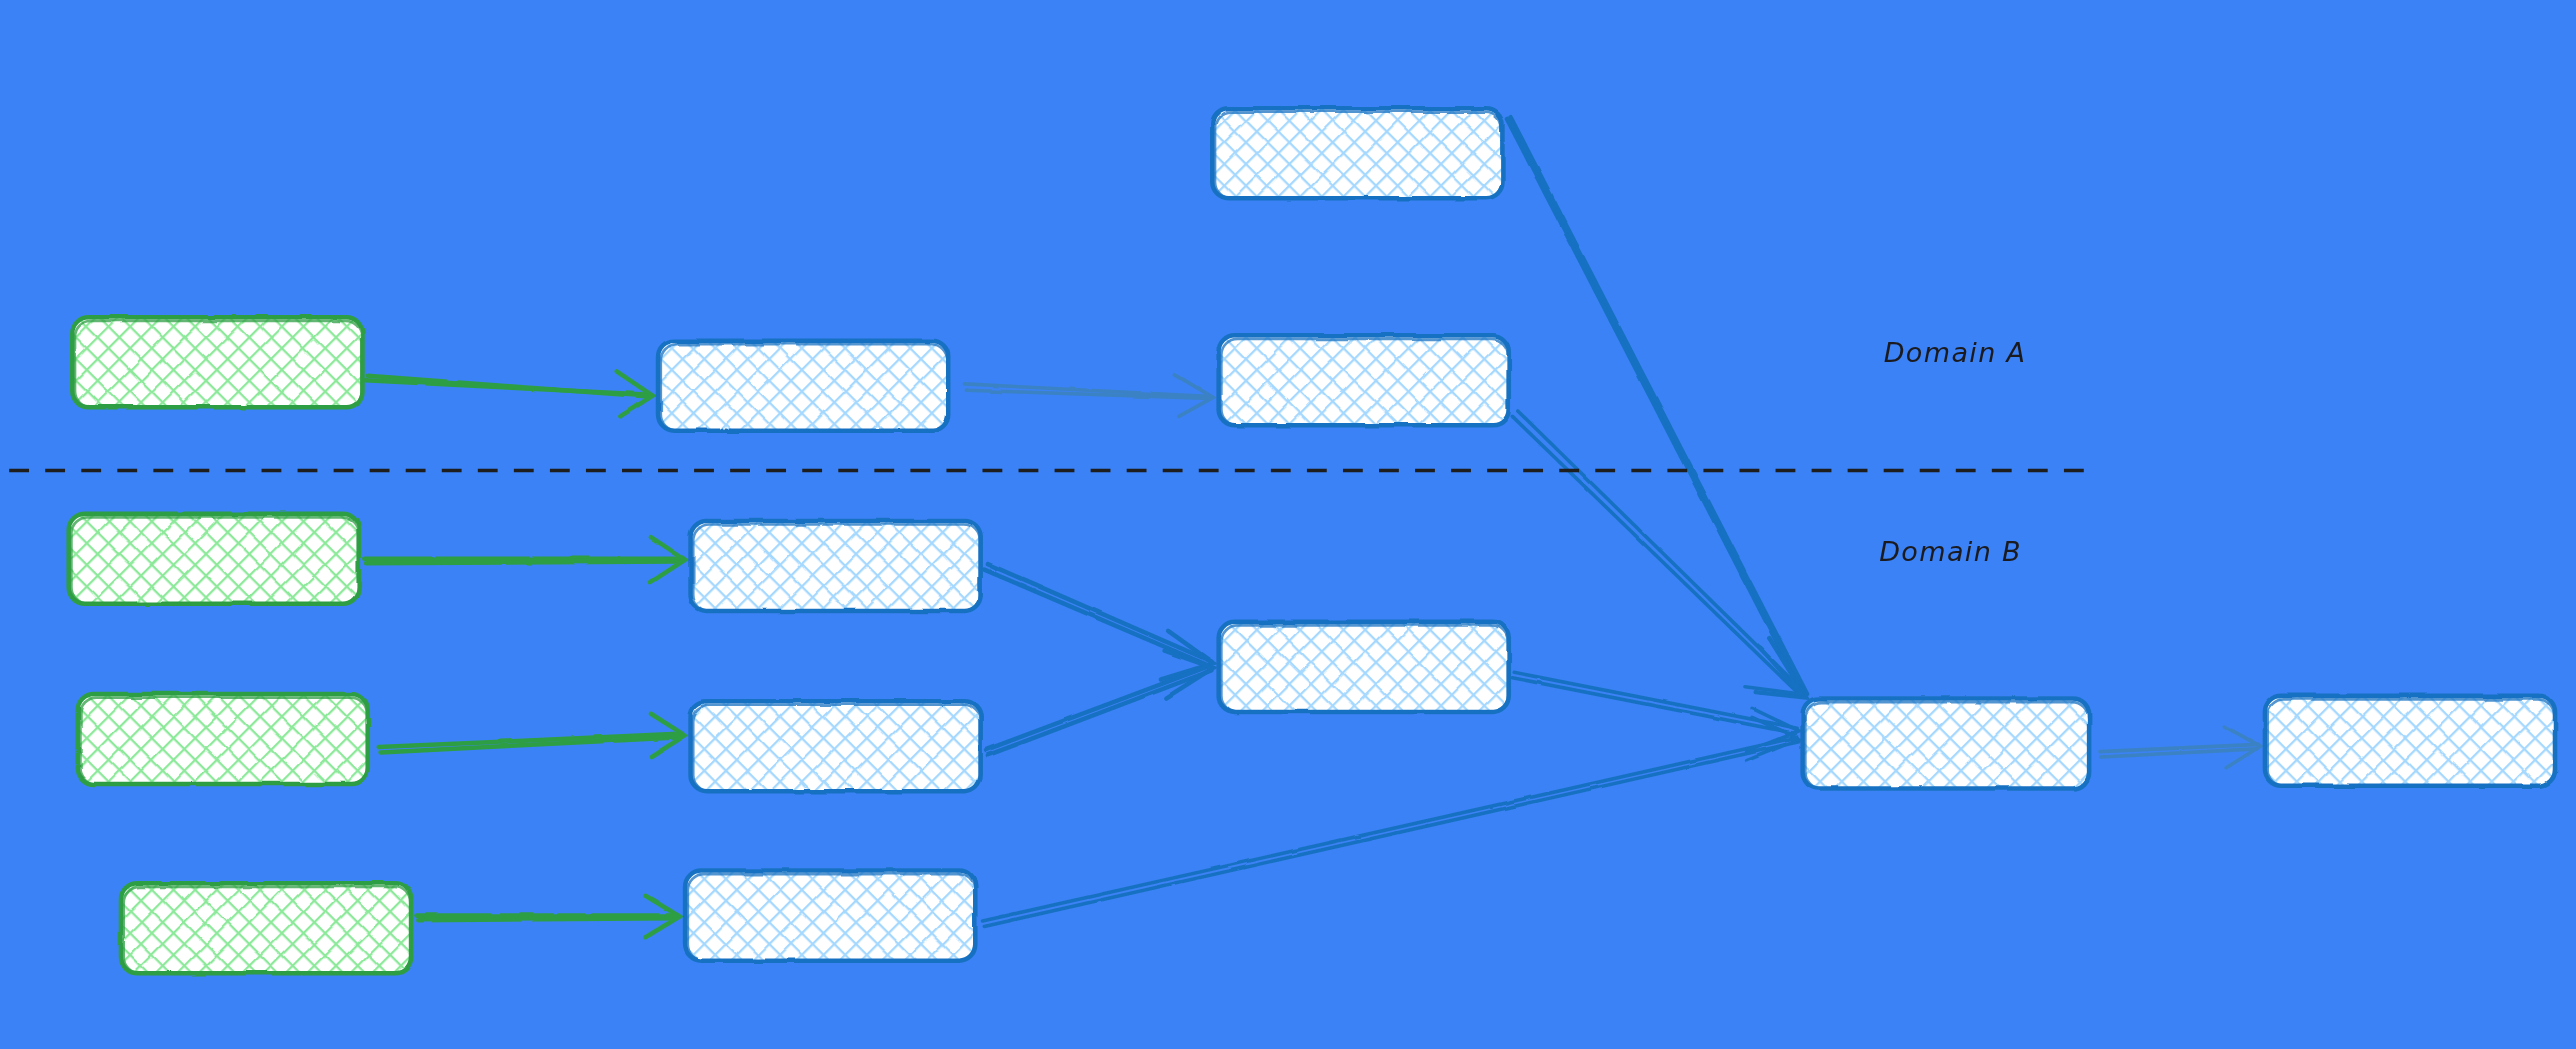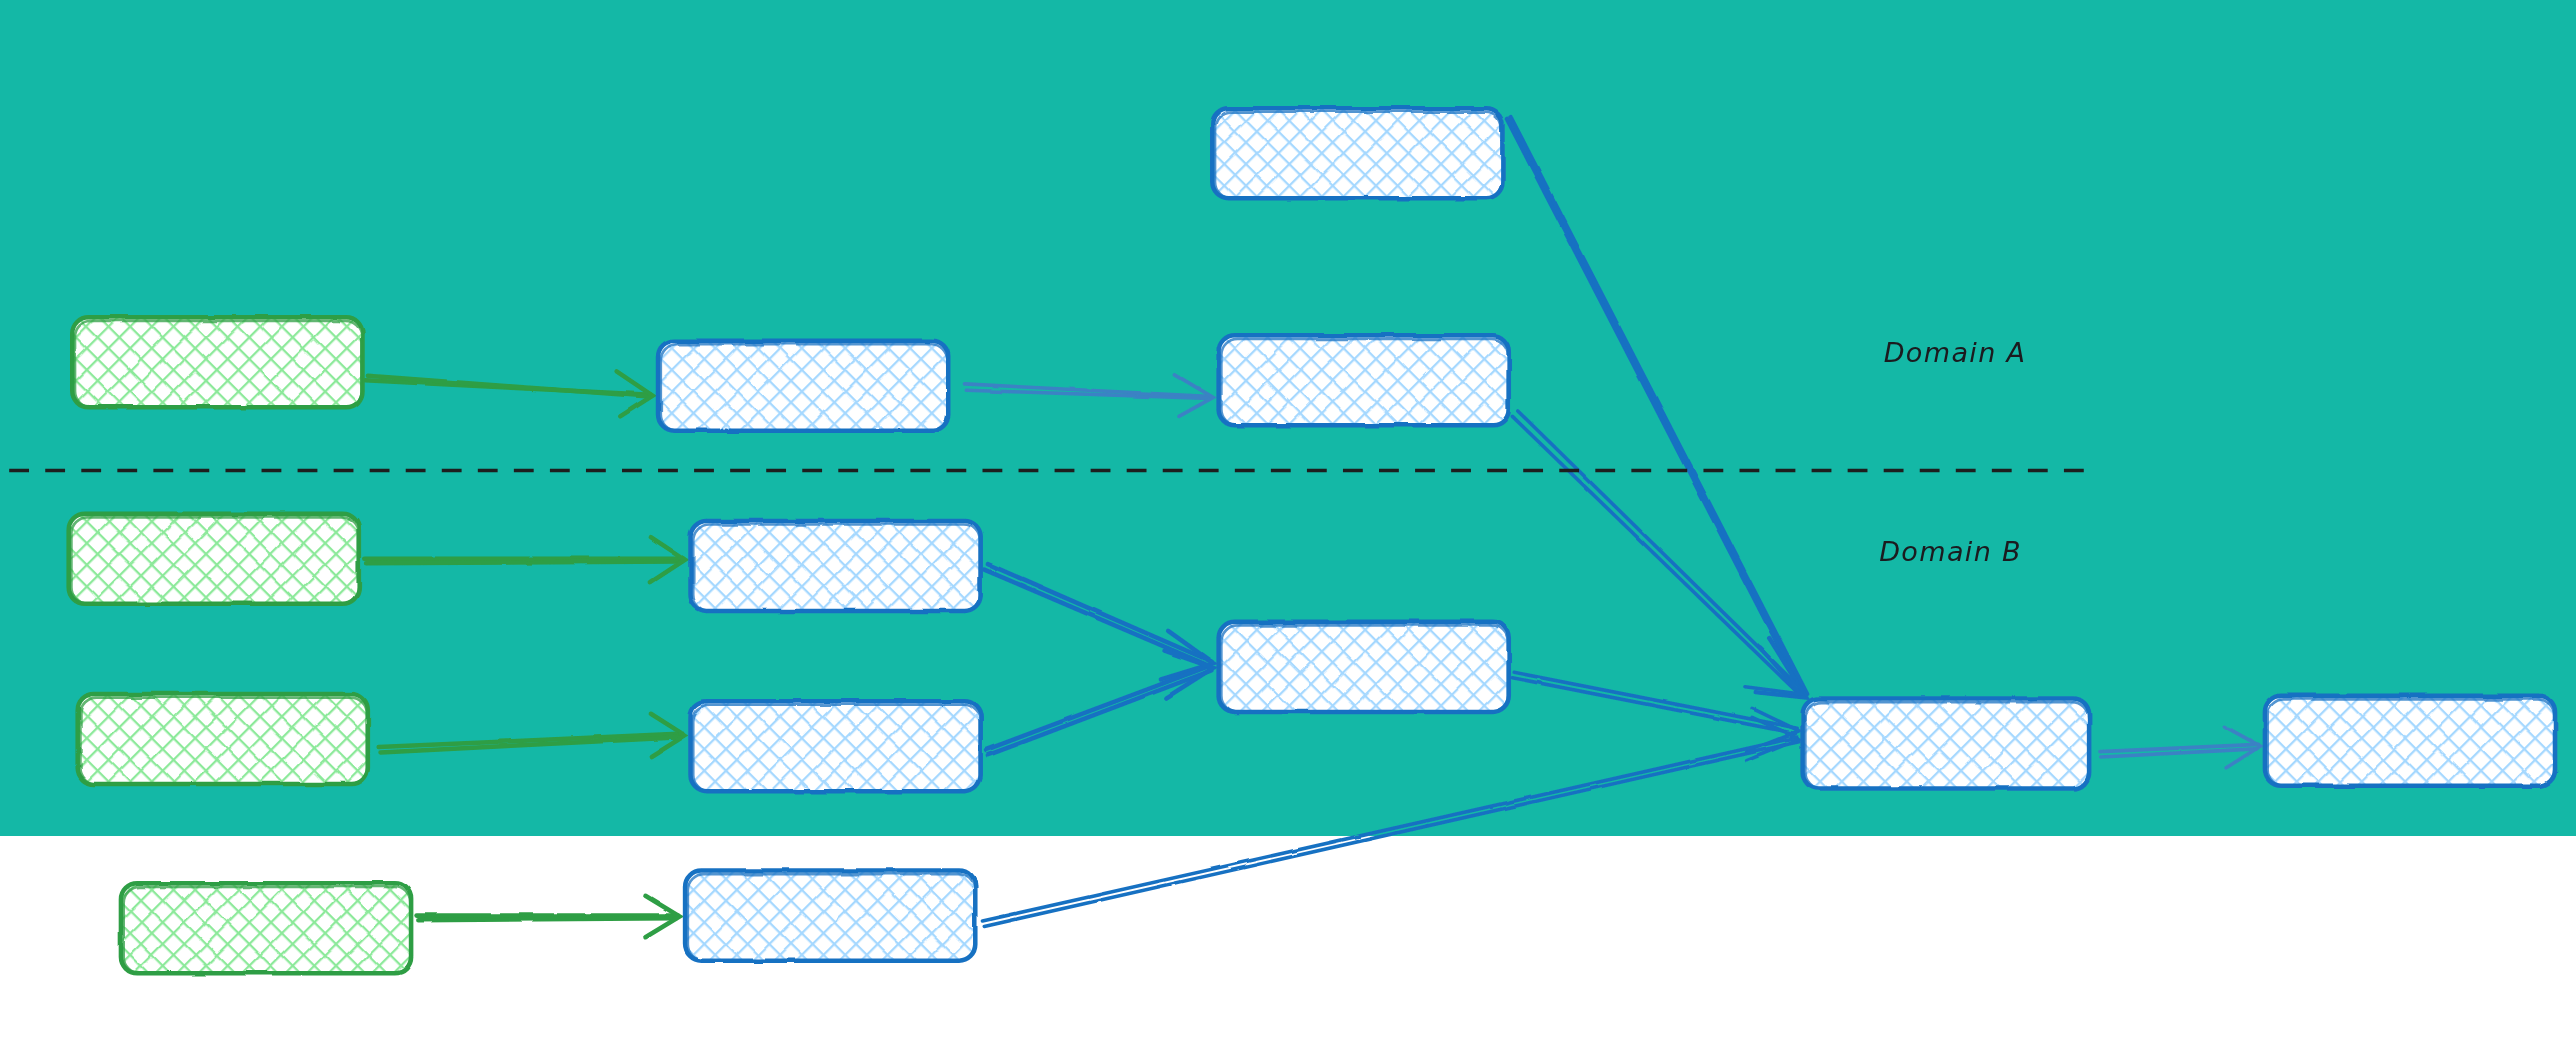--- a/index.html
+++ b/index.html
@@ -9,22 +9,22 @@
   }
   body {
     width: 2576px;
     height: 1049px;
     overflow: hidden;
     font-family: "DejaVu Sans", sans-serif;
   }
   #canvas-root {
     position: relative;
     width: 2576px;
-    height: 836px;
-    background: #14b8a6;
+    height: 1049px;
+    background: #3b82f6;
   }
   svg.diagram {
     position: absolute;
     top: 0;
     left: 0;
     width: 2576px;
     height: 1049px;
     display: block;
   }
   .domain-label {

